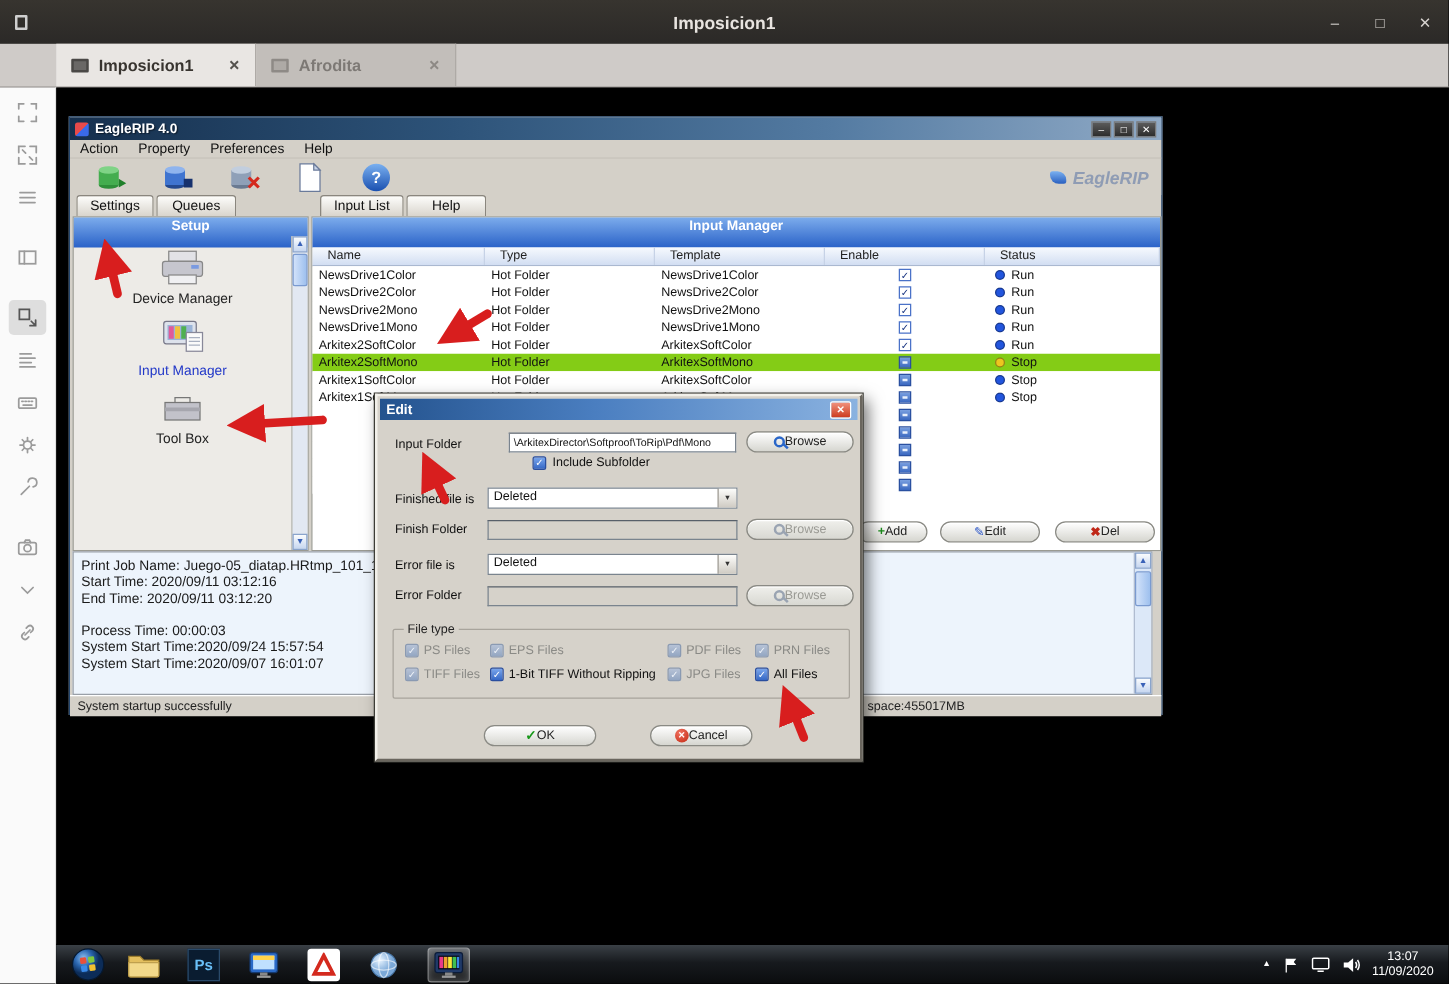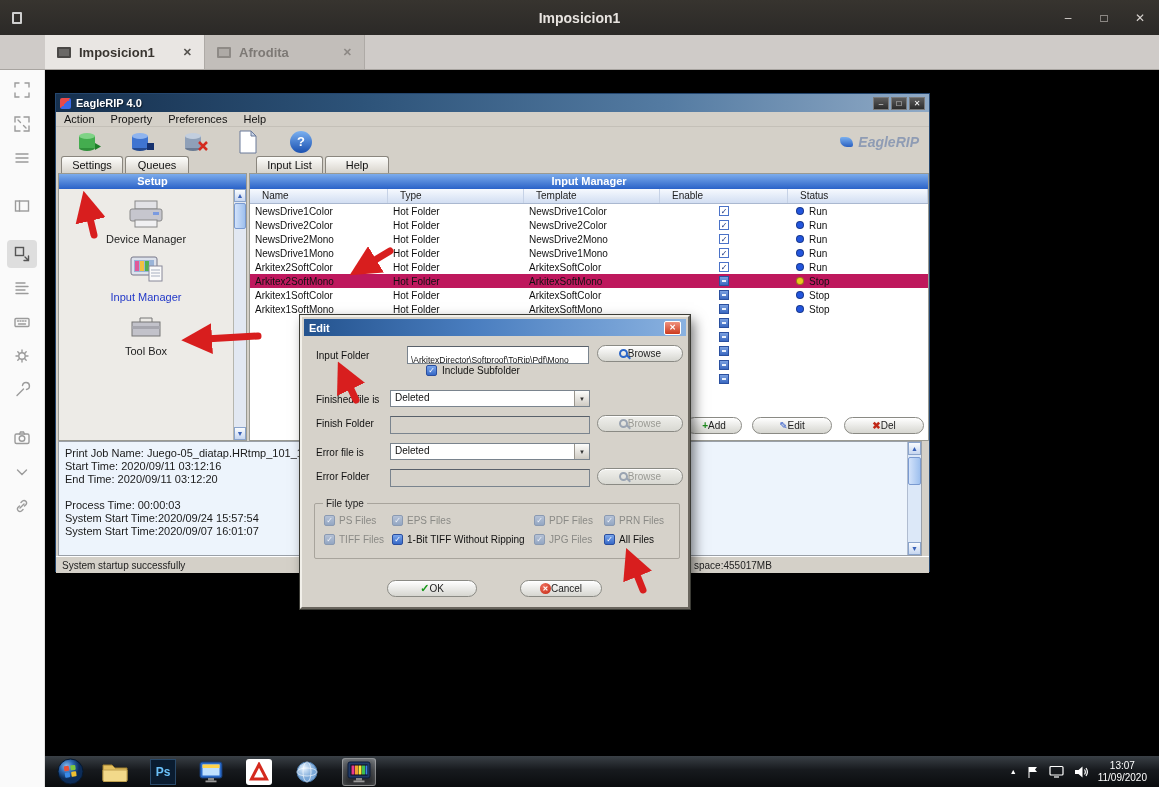--- a/index.html
+++ b/index.html
@@ -44,37 +44,37 @@
   .tb-ico {width:26px; height:24px; display:flex; align-items:center; justify-content:center; flex:none}
   .brand {margin-left:auto; margin-right:10px; font-size:14px; font-weight:bold; font-style:italic; color:#8f9cb4; display:flex; align-items:center; gap:5px}
   .brand-glyph {width:13px; height:10px; background:linear-gradient(#7ab0f0,#2a60c0); border-radius:2px 7px 2px 7px; flex:none}
 
   .nav-btn {position:absolute; top:62px; height:17px; background:linear-gradient(#fdfdfb,#d8d4cc); border:1px solid #8a867e; border-bottom:none; border-radius:3px 3px 0 0; font-size:11px; color:#111; display:flex; align-items:center; justify-content:center}
   #nb-settings {left:5px; width:62px}
   #nb-queues {left:69px; width:64px}
   #nb-inputlist {left:200px; width:67px}
   #nb-help {left:269px; width:64px}
 
-  .panel-hdr {height:15px; background:linear-gradient(#7cacec,#2a62c8); color:#fff; font-size:11px; font-weight:bold; text-align:center; line-height:15px}
+  .panel-hdr {height:24px; background:linear-gradient(#7cacec,#2a62c8); color:#fff; font-size:11px; font-weight:bold; text-align:center; line-height:15px}
 
   .setup {position:absolute; left:2px; top:79px; width:189px; height:268px; background:#edebe7; border:1px solid #9a9a92}
   .setup-body {position:absolute; left:0; top:15px; right:13px; bottom:0; display:flex; flex-direction:column; align-items:center}
   .su-item {display:flex; flex-direction:column; align-items:center; margin-top:9px}
   .su-label {font-size:11px; color:#222; margin-top:3px}
   .su-item.selected .su-label {color:#2238c8}
   .su-scroll {position:absolute; right:0; top:15px; width:13px; bottom:0; background:#e2e8f2; border-left:1px solid #b6b6ae}
   .scr-btn {height:13px; background:linear-gradient(#fafcfe,#c6d6f0); border:1px solid #8aa4cc; color:#3a62b8; font-size:7px; text-align:center; line-height:11px}
   .scr-btn.bottom {position:absolute; bottom:0; left:0; right:0}
   .scr-thumb {position:absolute; left:0; top:14px; width:100%; height:26px; background:linear-gradient(90deg,#d2e2fa,#9ec0ee); border:1px solid #7a9ad0; border-radius:2px}
 
   .impanel {position:absolute; left:193px; top:79px; width:680px; height:268px; background:#fff; border:1px solid #9a9a92}
   .im-hrow {display:grid; grid-template-columns:138px 136px 136px 128px 140px; height:15px; background:linear-gradient(#f6f9fe,#d2def2); border-bottom:1px solid #aab8d0}
   .th {font-size:10px; padding:1px 0 0 12px; color:#222; border-right:1px solid #c6d2e6; white-space:nowrap; overflow:hidden}
   .row {display:grid; grid-template-columns:138px 136px 136px 128px 140px; height:14px; font-size:10px; color:#111; align-items:center; background:#fff}
-  .row.sel {background:#be185d}
+  .row.sel {background:#84cc16}
   .c-name,.c-type,.c-tpl {padding-left:5px; white-space:nowrap; overflow:hidden}
   .c-en {display:flex; justify-content:center}
   .c-st {display:flex; align-items:center; gap:5px; padding-left:8px}
   .st-dot {width:8px; height:8px; border-radius:50%; border:1px solid rgba(0,0,0,.35); flex:none}
   .st-txt {white-space:nowrap}
   .en-box {width:10px; height:10px; font-size:8px; line-height:10px; text-align:center; flex:none}
   .en-checked {background:#fff; border:1px solid #4a72c8; color:#15317e}
   .en-partial {background:linear-gradient(#7aa0e0,#3a68c0); border:1px solid #2a50a0; position:relative}
   .en-partial::after {content:""; position:absolute; left:2px; right:2px; top:3px; height:2px; background:#e8f0fc}
 
@@ -95,21 +95,21 @@
 
   .xp-status {position:absolute; left:0; top:462px; width:100%; height:17px; background:#d4d0c8; border-top:1px solid #fff; font-size:10px; color:#222}
   .st-left {position:absolute; left:6px; top:3px}
   .st-right {position:absolute; left:638px; top:3px}
 
   
   .dlg {position:absolute; left:255px; top:245px; width:390px; height:294px; background:#d6d2ca; border-top:2px solid #f2f0ea; border-left:2px solid #f2f0ea; border-right:2px solid #6a665e; border-bottom:2px solid #6a665e; box-shadow:0 0 0 1px #3c3c36, 4px 5px 12px rgba(0,0,0,.55); z-index:10}
   .dlg-tb {position:absolute; left:2px; top:2px; right:2px; height:17px; background:linear-gradient(90deg,#24538e,#4a7ec0 45%,#8ab2e0); display:flex; align-items:center; padding:0 5px; color:#fff; font-size:11px; font-weight:bold}
   .dlg-x {margin-left:auto; width:17px; height:14px; background:linear-gradient(#f0927e,#cc3a1e); border:1px solid #fff; border-radius:2px; color:#fff; font-size:8px; line-height:12px; text-align:center; font-weight:bold}
   .dlg-lb {position:absolute; font-size:10px; color:#111; white-space:nowrap}
-  .fld {position:absolute; background:#fff; border:1px solid #7a848e; border-top-color:#58606a; font-size:8.5px; padding:8px 3px; white-space:nowrap; overflow:hidden; color:#111}
+  .fld {position:absolute; background:#fff; border:1px solid #7a848e; border-top-color:#58606a; font-size:8.5px; padding:2px 3px; white-space:nowrap; overflow:hidden; color:#111}
   .fld.dis {background:#d6d2ca; color:#777}
   .combo {position:absolute; background:#fff; border:1px solid #7a848e; font-size:10px; display:flex; align-items:stretch}
   .combo-val {flex:1; padding:1px 0 0 4px; color:#111}
   .combo-btn {width:15px; background:linear-gradient(#fdfdfb,#cfcbc3); border-left:1px solid #9a968e; font-size:6px; color:#333; display:flex; align-items:center; justify-content:center}
   .cb {width:11px; height:11px; border-radius:2px; background:linear-gradient(#7aa6ec,#3668c6); border:1px solid #2a4e9e; color:#fff; font-size:8px; line-height:10px; text-align:center; flex:none}
   .cb.cb-dis {background:linear-gradient(#b6c2d6,#93a6c2); border-color:#8a9ab2; color:#eef2f8}
   .inc {position:absolute; left:124px; top:48px; display:flex; gap:5px; align-items:center; font-size:10px; color:#111}
   .group {position:absolute; left:12px; top:186px; width:366px; height:56px; border:1px solid #a8a49c; border-radius:2px}
   .group-lg {position:absolute; left:8px; top:-6px; background:#d6d2ca; padding:0 3px; font-size:10px; color:#222}
   .ft-grid {position:absolute; left:22px; top:198px; display:grid; grid-template-columns:68px 142px 70px 90px; row-gap:8px}

